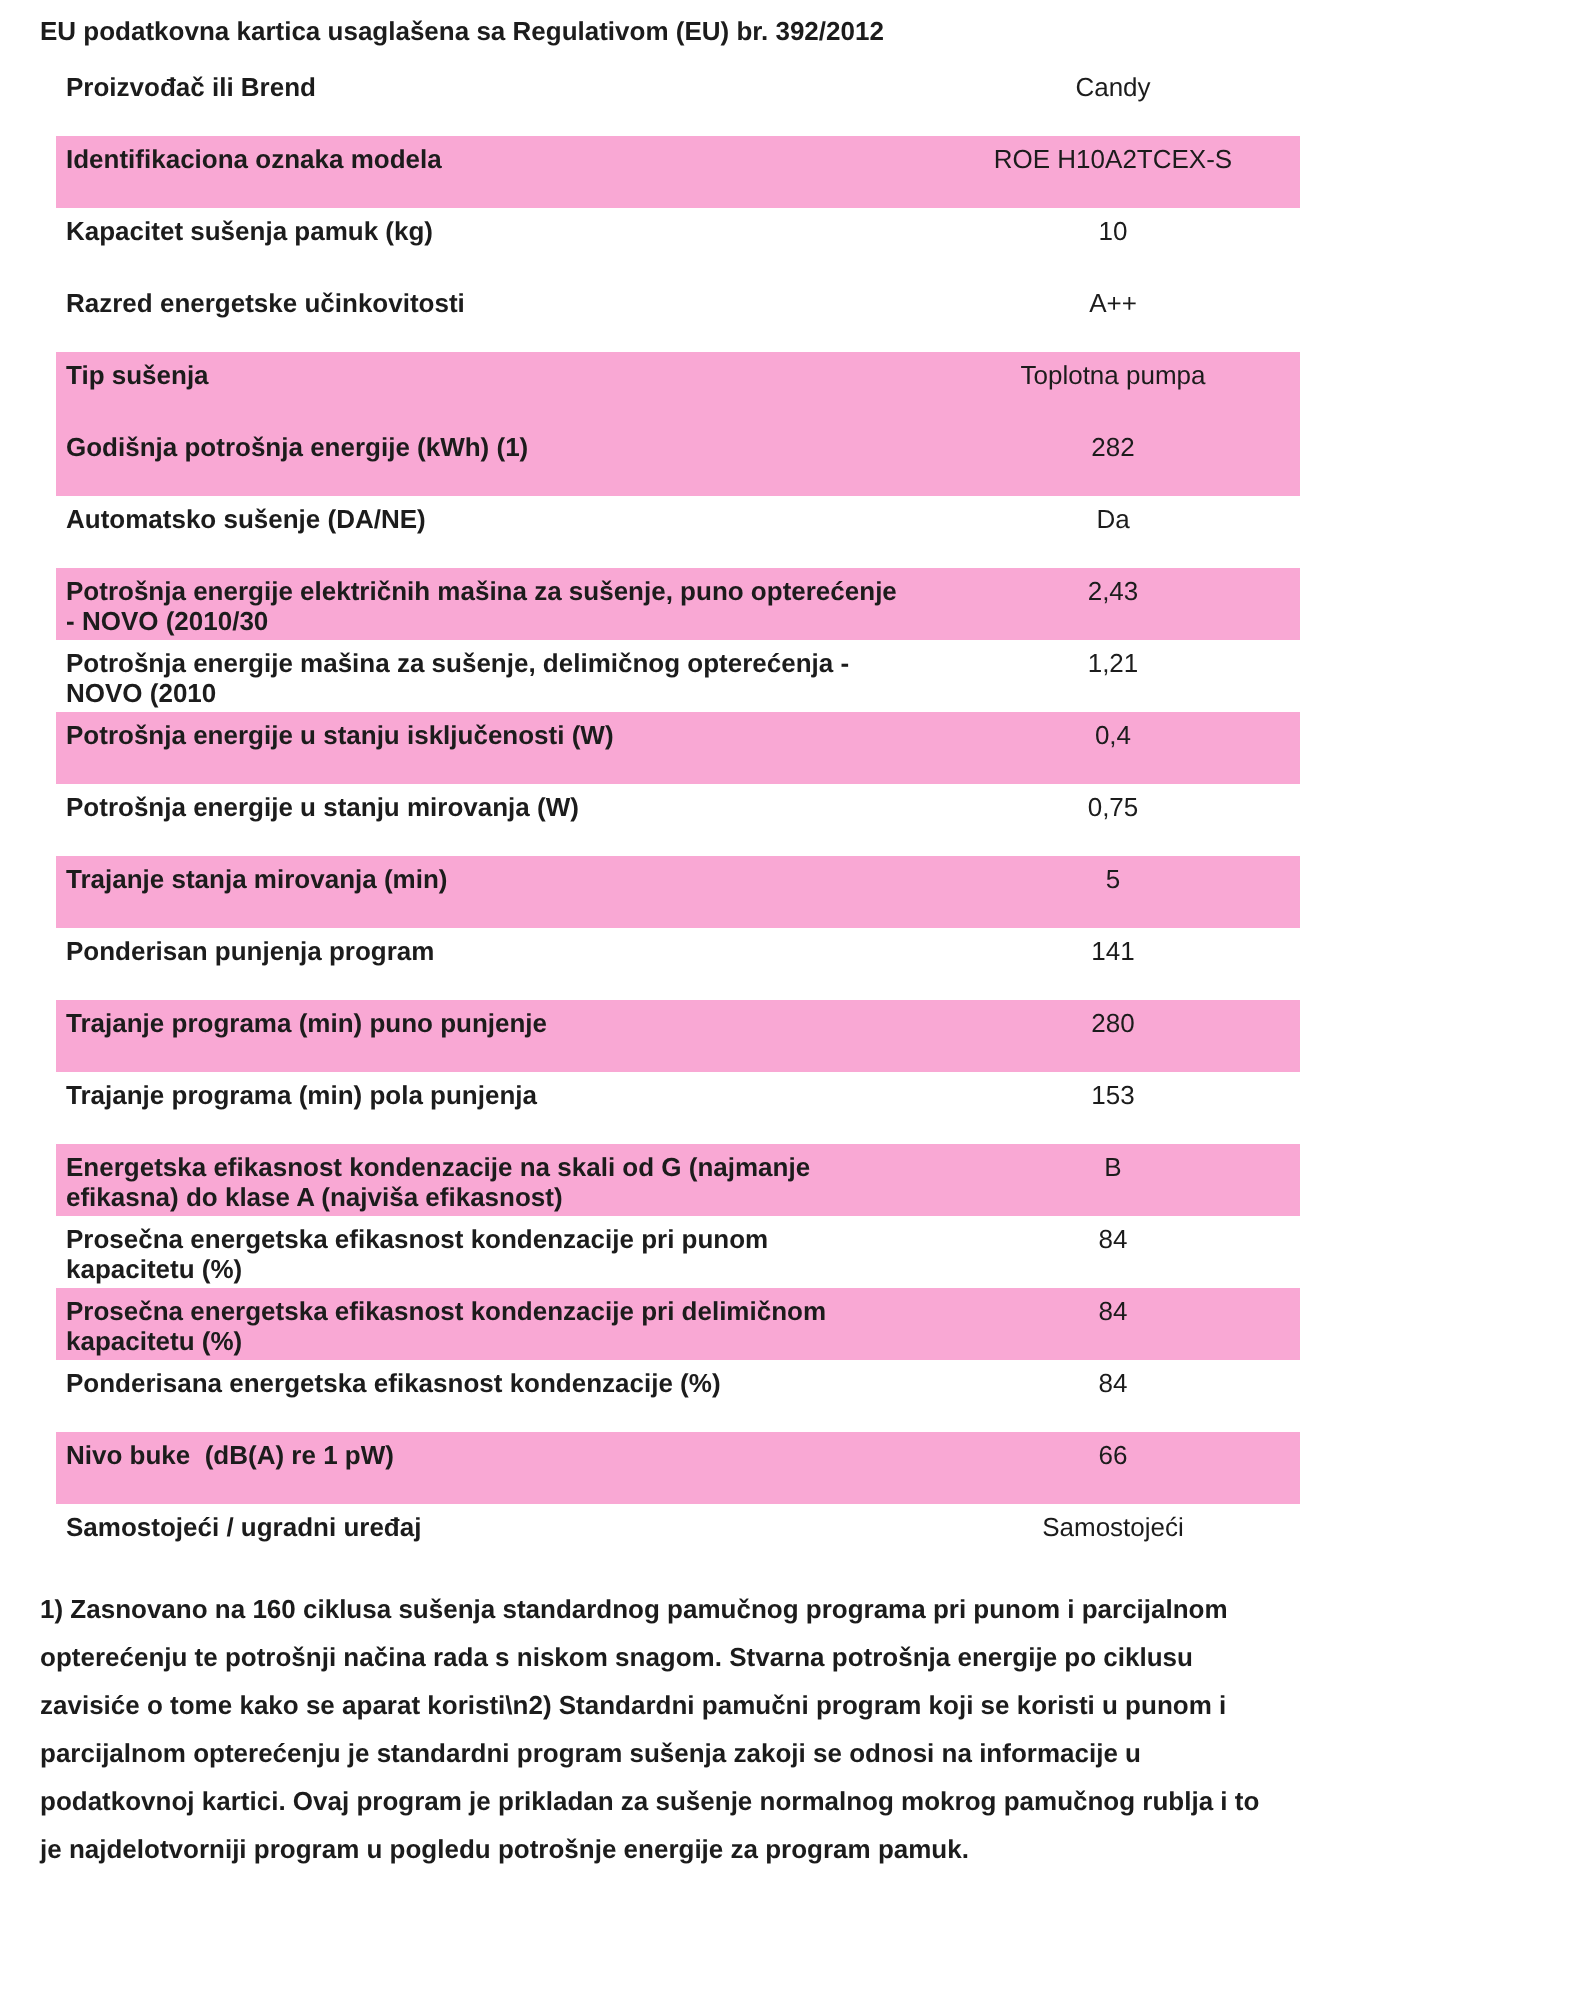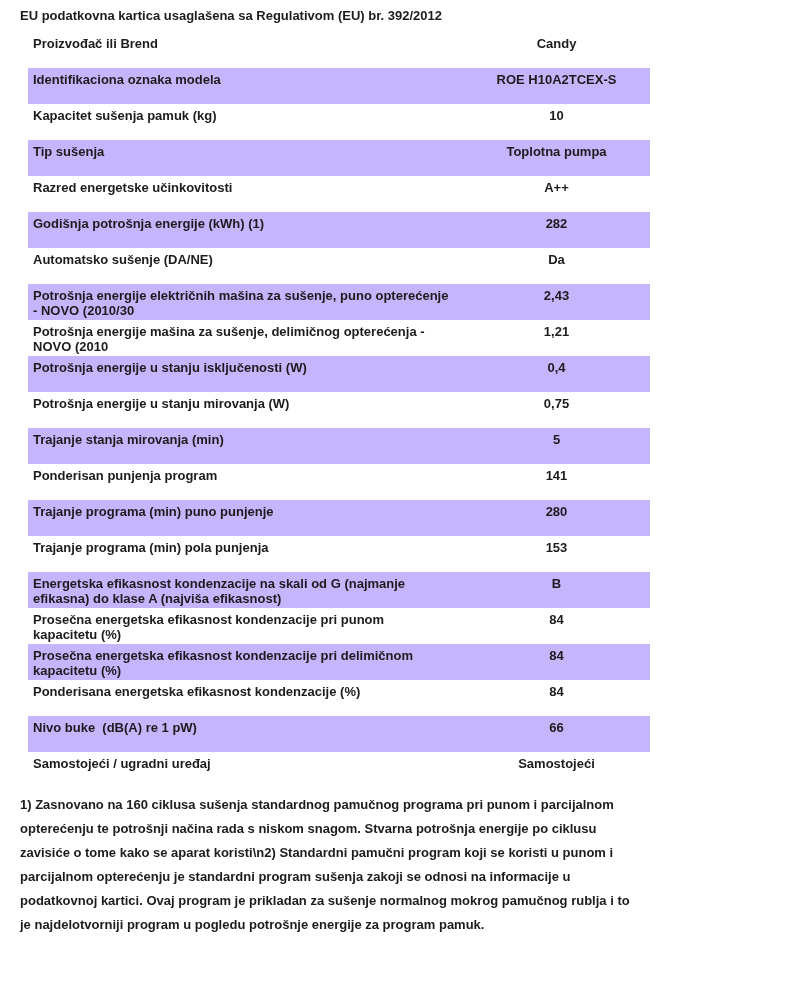--- a/index.html
+++ b/index.html
@@ -33,36 +33,36 @@
   }
   .row {
     display: flex;
     align-items: flex-start;
     height: 36px;
     box-sizing: border-box;
     padding-top: 4px;
     background: #ffffff;
   }
   .row.highlight {
-    background: #c4b5fd;
+    background: #f9a8d4;
   }
   .cell-label {
     flex: 0 0 418px;
     padding-left: 5px;
     font-size: 13px;
     font-weight: bold;
     line-height: 15px;
     white-space: pre-wrap;
   }
   .cell-value {
     flex: 1;
     padding-left: 12px;
     text-align: center;
     font-size: 13px;
-    font-weight: bold;
+    font-weight: normal;
     line-height: 15px;
     white-space: pre-wrap;
   }
   .footnote {
     position: absolute;
     top: 793px;
     left: 20px;
     width: 620px;
     font-size: 13px;
     font-weight: bold;
@@ -83,27 +83,27 @@
     <div class="cell-value">Candy</div>
   </div>
       <div class="row highlight">
     <div class="cell-label">Identifikaciona oznaka modela</div>
     <div class="cell-value">ROE H10A2TCEX-S</div>
   </div>
       <div class="row">
     <div class="cell-label">Kapacitet sušenja pamuk (kg)</div>
     <div class="cell-value">10</div>
   </div>
+      <div class="row">
+    <div class="cell-label">Razred energetske učinkovitosti</div>
+    <div class="cell-value">A++</div>
+  </div>
       <div class="row highlight">
     <div class="cell-label">Tip sušenja</div>
     <div class="cell-value">Toplotna pumpa</div>
-  </div>
-      <div class="row">
-    <div class="cell-label">Razred energetske učinkovitosti</div>
-    <div class="cell-value">A++</div>
   </div>
       <div class="row highlight">
     <div class="cell-label">Godišnja potrošnja energije (kWh) (1)</div>
     <div class="cell-value">282</div>
   </div>
       <div class="row">
     <div class="cell-label">Automatsko sušenje (DA/NE)</div>
     <div class="cell-value">Da</div>
   </div>
       <div class="row highlight">

